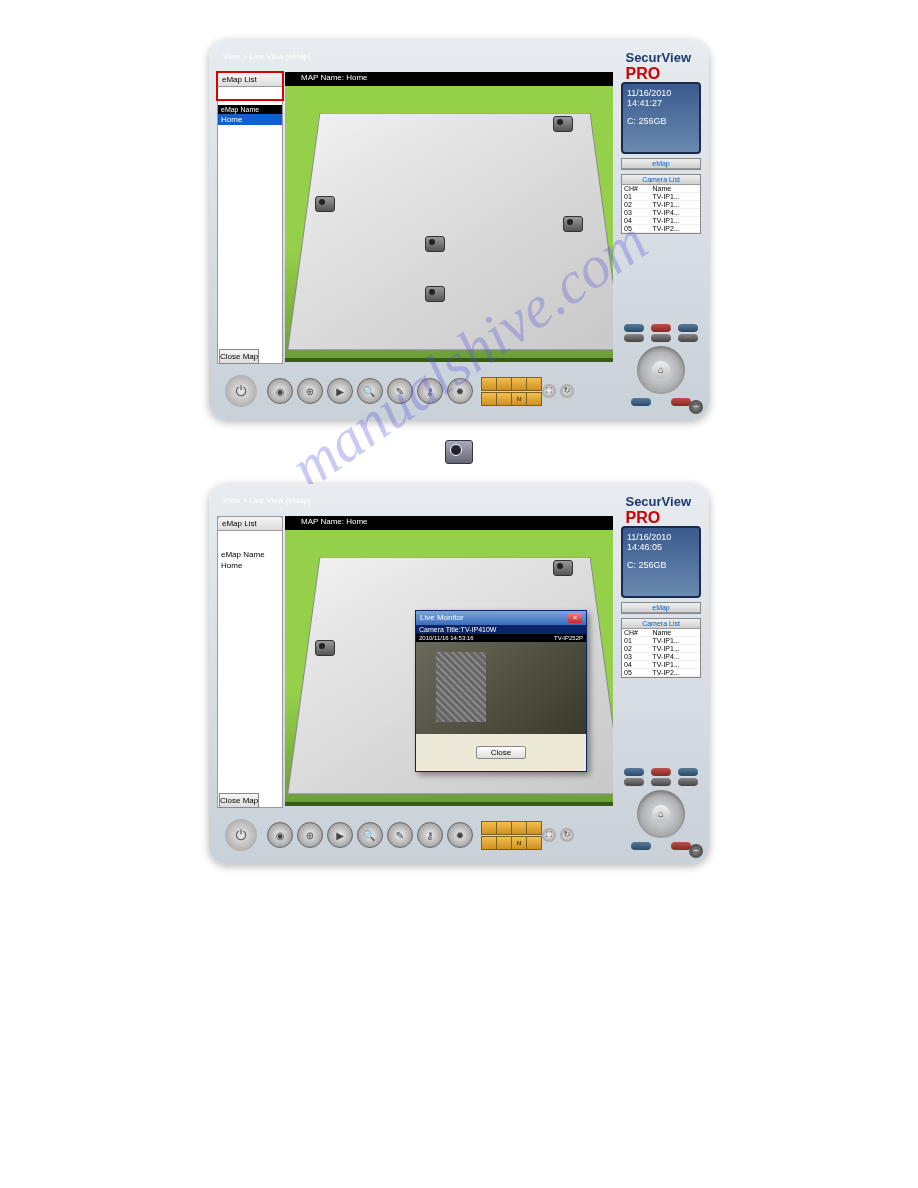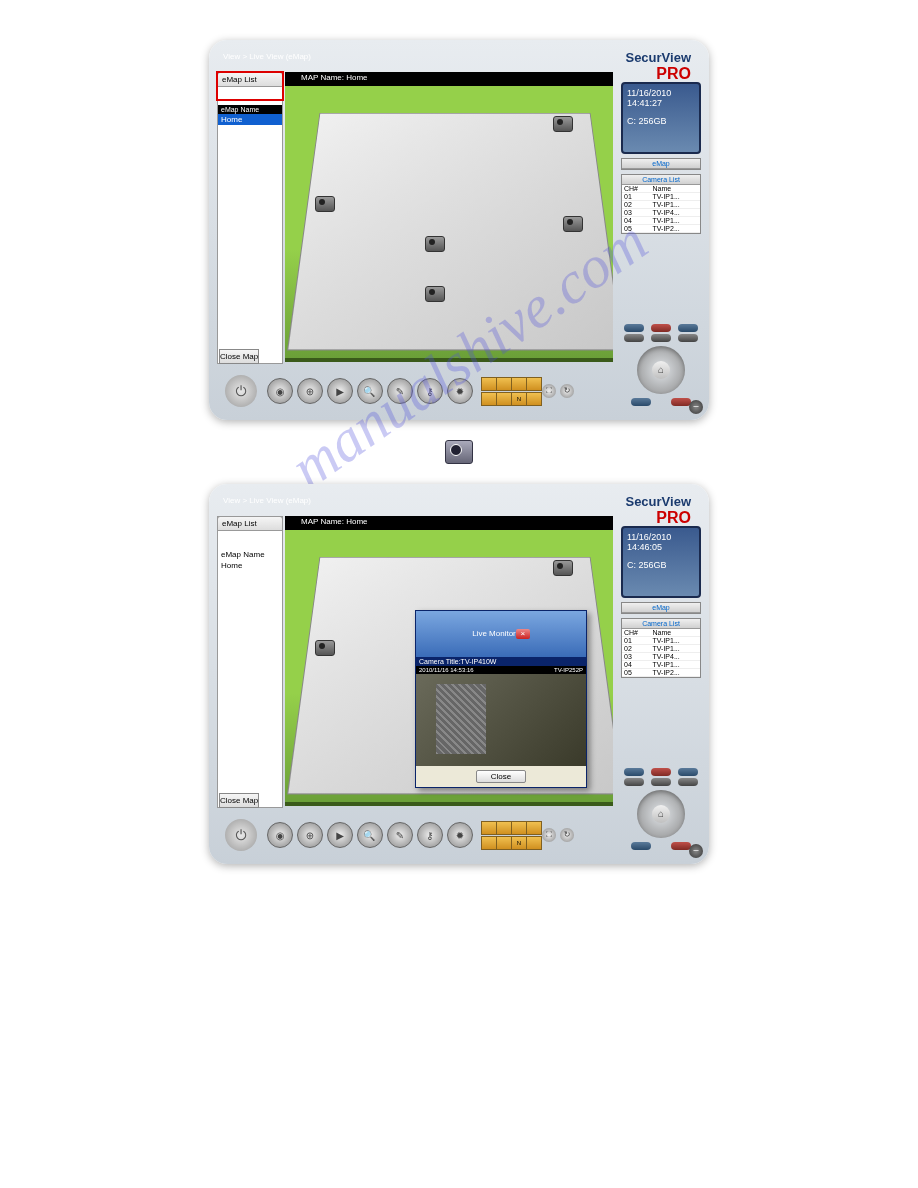--- a/index.html
+++ b/index.html
@@ -1,19 +1,19 @@
 <!DOCTYPE html>
 <html><head>
 <meta charset="utf-8">
 <style>
 body{margin:0;background:#fff;font-family:Arial,sans-serif;font-size:9px;width:918px}
 .page{padding:40px 120px 60px}
 .app{width:500px;height:380px;background:linear-gradient(180deg,#e8ecf0,#c8d0d8);border-radius:18px;margin:0 auto;position:relative;box-shadow:0 2px 8px rgba(0,0,0,.3)}
 .bc{position:absolute;top:12px;left:14px;color:#fff;font-size:8px}
-.brand{position:absolute;top:10px;right:18px;text-align:right}
+.brand{position:absolute;top:10px;right:18px;}
 .brand b{color:#1a3a6e;font-size:13px}
 .brand i{color:#c00;font-size:16px;font-style:normal;font-weight:bold;display:block}
 .side{position:absolute;top:32px;left:8px;width:64px;height:290px;background:#fff;border:1px solid #999}
 .tab{background:linear-gradient(#f5f5f5,#ddd);border:1px solid #999;padding:2px 4px;font-size:8px;margin:-1px -1px 18px;border-radius:3px 3px 0 0}
 .hdr{background:#000;color:#fff;font-size:7px;padding:1px 3px}
 .sel{background:#1060d0;color:#fff;font-size:8px;padding:1px 3px}
 .item{font-size:8px;padding:1px 3px}
 .redbox{position:absolute;border:2px solid #d00;pointer-events:none}
 .close-map{position:absolute;bottom:56px;left:10px;background:linear-gradient(#f5f5f5,#ddd);border:1px solid #888;padding:2px 0;font-size:8px;cursor:pointer}
 .maphdr{position:absolute;top:32px;left:76px;right:96px;height:12px;background:#000;color:#fff;font-size:8px;padding:1px 16px}
@@ -35,27 +35,27 @@
 .pill.r{background:linear-gradient(#c0504a,#802a24)}
 .pill.g{background:linear-gradient(#888,#444)}
 .bottom{position:absolute;bottom:8px;left:8px;right:96px;height:42px;display:flex;align-items:center}
 .pwr{width:32px;height:32px;background:radial-gradient(circle,#e8e8e8,#999);border-radius:50%;margin:0 8px;display:flex;align-items:center;justify-content:center;color:#555;font-size:14px}
 .rbtn{width:24px;height:24px;background:radial-gradient(circle,#eee,#888);border-radius:50%;margin:0 2px;display:flex;align-items:center;justify-content:center;font-size:10px;color:#444;border:1px solid #666}
 .grid{display:grid;grid-template-columns:repeat(4,14px);gap:1px;margin-left:6px}
 .grid span{width:14px;height:12px;background:linear-gradient(#f0c050,#d09020);border:1px solid #806020;font-size:6px;text-align:center;line-height:12px}
 .mini{width:14px;height:14px;background:radial-gradient(circle,#eee,#888);border-radius:50%;margin:0 2px;font-size:8px;text-align:center;line-height:14px;color:#444}
 .min-ic{position:absolute;bottom:6px;right:6px;width:14px;height:14px;background:radial-gradient(circle,#888,#333);border-radius:50%;color:#fff;text-align:center;line-height:12px}
 .popup{position:absolute;top:80px;left:130px;width:170px;background:#ece9d8;border:1px solid #0a246a;box-shadow:3px 3px 6px rgba(0,0,0,.4)}
-.popup .tb{background:linear-gradient(#7ba7e0,#3a6cb8);color:#fff;font-size:8px;padding:18px 4px;display:flex;justify-content:center}
+.popup .tb{background:linear-gradient(#7ba7e0,#3a6cb8);color:#fff;font-size:8px;padding:2px 4px;display:flex;justify-content:space-between}
 .popup .xc{background:linear-gradient(#e88,#c22);width:14px;height:10px;border-radius:2px;text-align:center;line-height:9px}
 .popup .sub{background:#0a246a;color:#fff;font-size:7px;padding:1px 3px}
 .popup .sub2{background:#000;color:#fff;font-size:6px;padding:1px 3px;display:flex;justify-content:space-between}
 .popup .vid{height:92px;background:linear-gradient(135deg,#6a6a5a,#3a3a2a);position:relative}
 .popup .vid::before{content:"";position:absolute;left:20px;top:10px;width:50px;height:70px;background:repeating-linear-gradient(45deg,#888,#888 2px,#666 2px,#666 5px)}
-.popup .ft{padding:4px;text-align:center}
+.popup .ft{padding:12px;text-align:center}
 .popup button{font-size:8px;padding:1px 14px;background:linear-gradient(#fff,#ddd);border:1px solid #888;border-radius:2px}
 .camicon{width:26px;height:22px;margin:20px auto;background:linear-gradient(#aab,#667);border-radius:3px;border:1px solid #334;position:relative}
 .camicon::after{content:"";position:absolute;width:10px;height:10px;background:#223;border-radius:50%;top:3px;left:4px;border:1px solid #fff}
 .wm{position:absolute;font-size:60px;color:rgba(80,80,220,.3);transform:rotate(-35deg);pointer-events:none;font-family:cursive;font-style:italic}
 </style>
 </head>
 <body>
 
 <div class="page">
 

